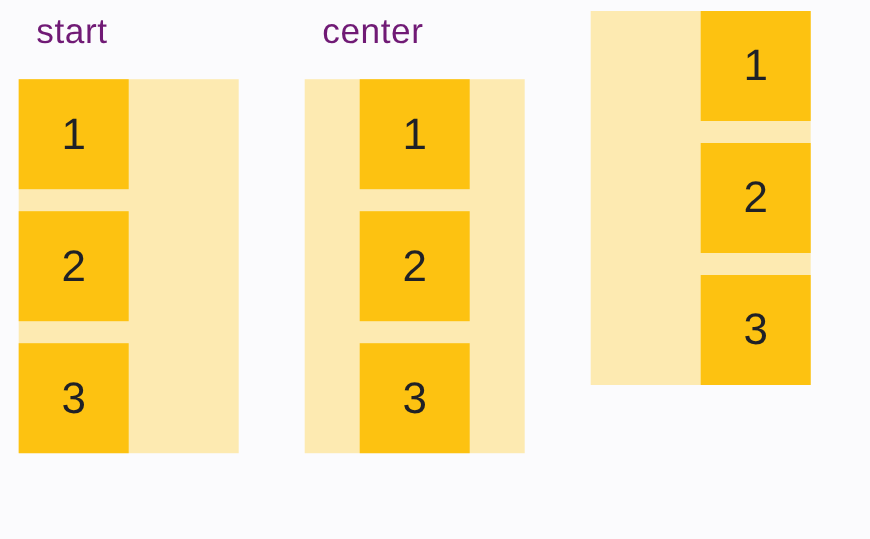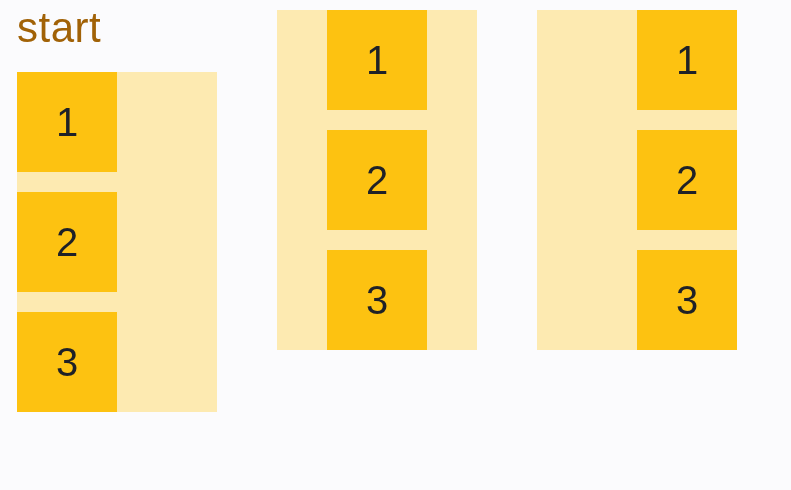--- a/index.html
+++ b/index.html
@@ -18,25 +18,25 @@
     padding: 10px 0 0 17px;
     display: flex;
     gap: 60px;
   }
   .example {
     width: 200px;
     display: flex;
     flex-direction: column;
   }
   .example-label {
-    font-size: 42px;
+    font-size: 32px;
     line-height: 36px;
     font-weight: 400;
-    color: #a16207;
-    margin: 0 0 26px 0;
+    color: #701a75;
+    margin: 0 0 26px 16px;
     letter-spacing: 0.5px;
   }
   .container {
     width: 200px;
     height: 340px;
     background: #fdeab1;
     display: flex;
     flex-direction: column;
     gap: 20px;
   }
@@ -62,20 +62,21 @@
   <div class="example">
     <div class="example-label">start</div>
     <div class="container" data-align="start">
       <div class="item">1</div>
       <div class="item">2</div>
       <div class="item">3</div>
     </div>
   </div>
 
   <div class="example">
+    <div class="example-label">center</div>
     <div class="container" data-align="center">
       <div class="item">1</div>
       <div class="item">2</div>
       <div class="item">3</div>
     </div>
   </div>
 
   <div class="example">
     <div class="container" data-align="end">
       <div class="item">1</div>

